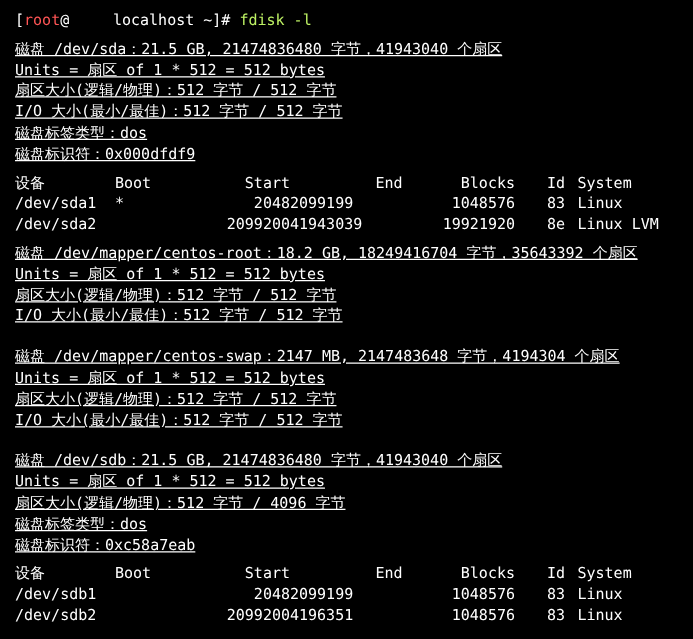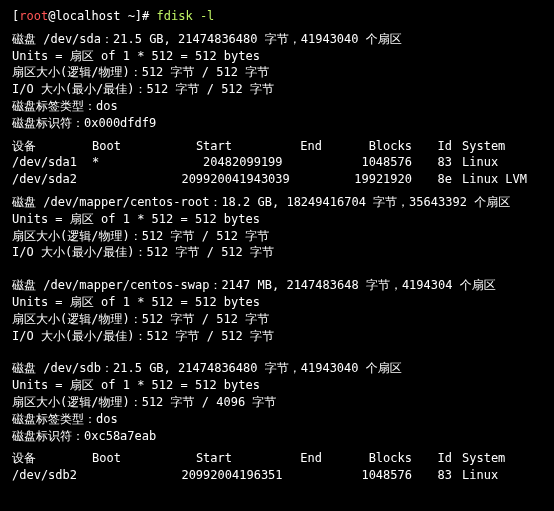--- a/index.html
+++ b/index.html
@@ -9,24 +9,24 @@
     color: #fff;
     font-family: "Consolas", "Monaco", monospace;
     font-size: 12px;
     line-height: 1.4;
     width: 554px;
     box-sizing: border-box;
     position: relative;
   }
   .prompt-user { color: #ff5555; }
   .prompt-at { color: #fff; }
-  .prompt-host { color: #fff; }
+  .prompt-host { color: #fff; padding-left: 35px; }
   .prompt-path { color: #fff; }
   .cmd { color: #bef264; }
-  .blk { margin-top: 6px; }
+  .blk { margin-top: 6px; text-decoration: underline; }
   .tbl { font-family: inherit; }
   .hdr .c1 { display:inline-block; width:80px; }
   .hdr .c2 { display:inline-block; width:50px; }
   .hdr .c3 { display:inline-block; width:90px; text-align:right; }
   .hdr .c4 { display:inline-block; width:90px; text-align:right; }
   .hdr .c5 { display:inline-block; width:90px; text-align:right; }
   .hdr .c6 { display:inline-block; width:40px; text-align:right; }
   .hdr .c7 { display:inline-block; width:80px; padding-left:10px; }
   .row .c1 { display:inline-block; width:80px; }
   .row .c2 { display:inline-block; width:50px; }
@@ -86,18 +86,21 @@
     <div>扇区大小(逻辑/物理)：512 字节 / 4096 字节</div>
     <div>磁盘标签类型：dos</div>
     <div>磁盘标识符：0xc58a7eab</div>
   </div>
 
   <div class="blk tbl">
     <div class="hdr">
       <span class="c1">   设备</span><span class="c2">Boot</span><span class="c3">Start</span><span class="c4">End</span><span class="c5">Blocks</span><span class="c6">Id</span><span class="c7">System</span>
     </div>
     <div class="row">
+      <span class="c1">/dev/sdb1</span><span class="c2"></span><span class="c3">2048</span><span class="c4">2099199</span><span class="c5">1048576</span><span class="c6">83</span><span class="c7">Linux</span>
+    </div>
+    <div class="row">
       <span class="c1">/dev/sdb2</span><span class="c2"></span><span class="c3">2099200</span><span class="c4">4196351</span><span class="c5">1048576</span><span class="c6">83</span><span class="c7">Linux</span>
     </div>
 
   </div>
 
 </div>
 
 </body></html>

